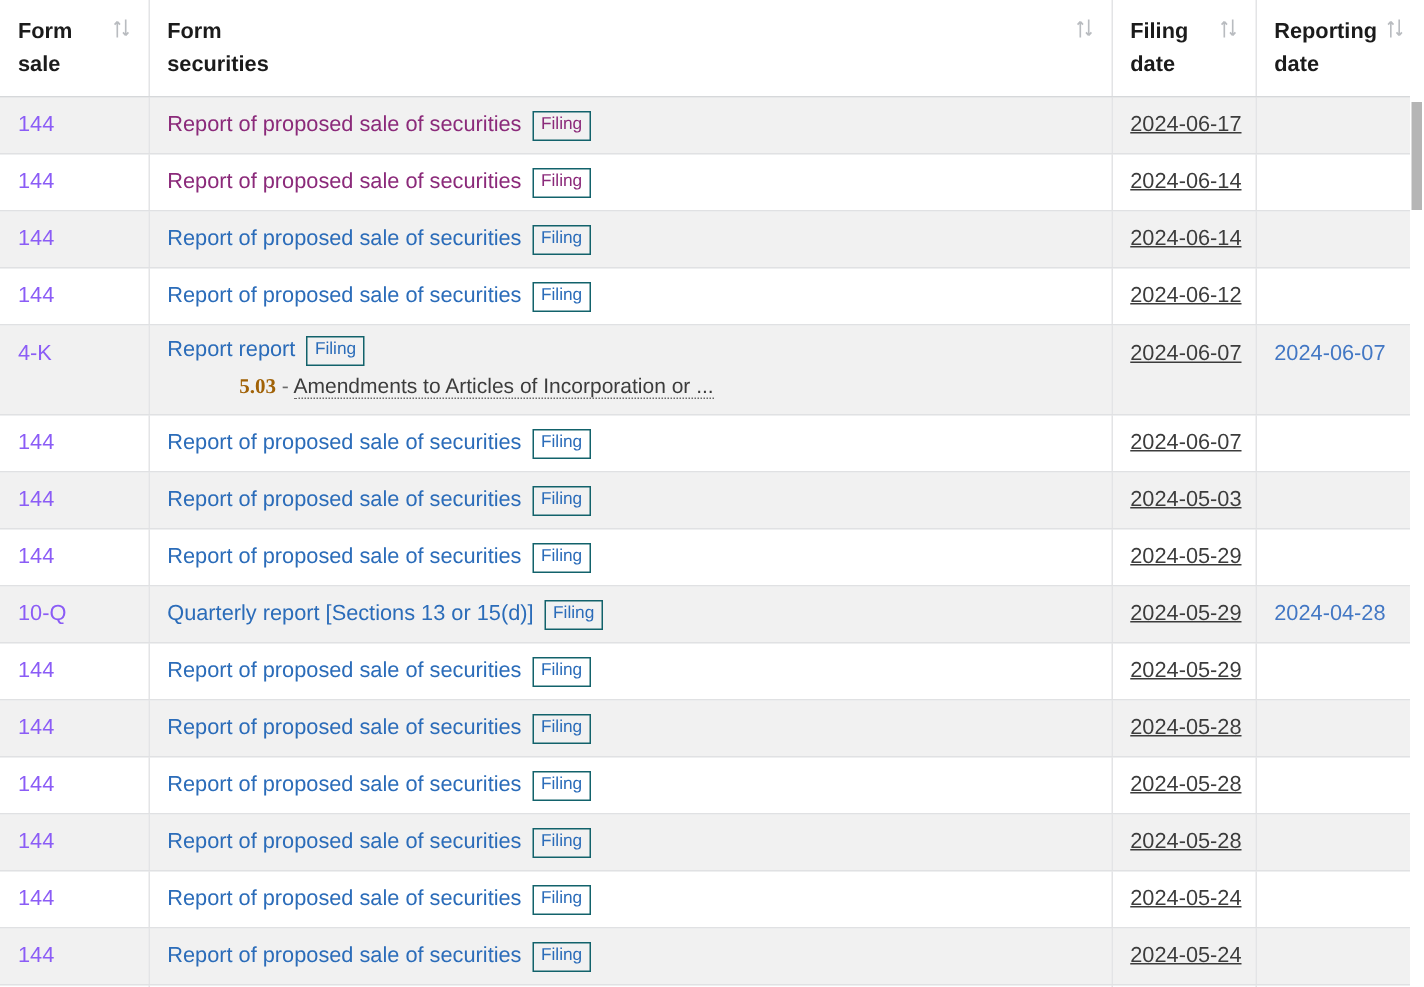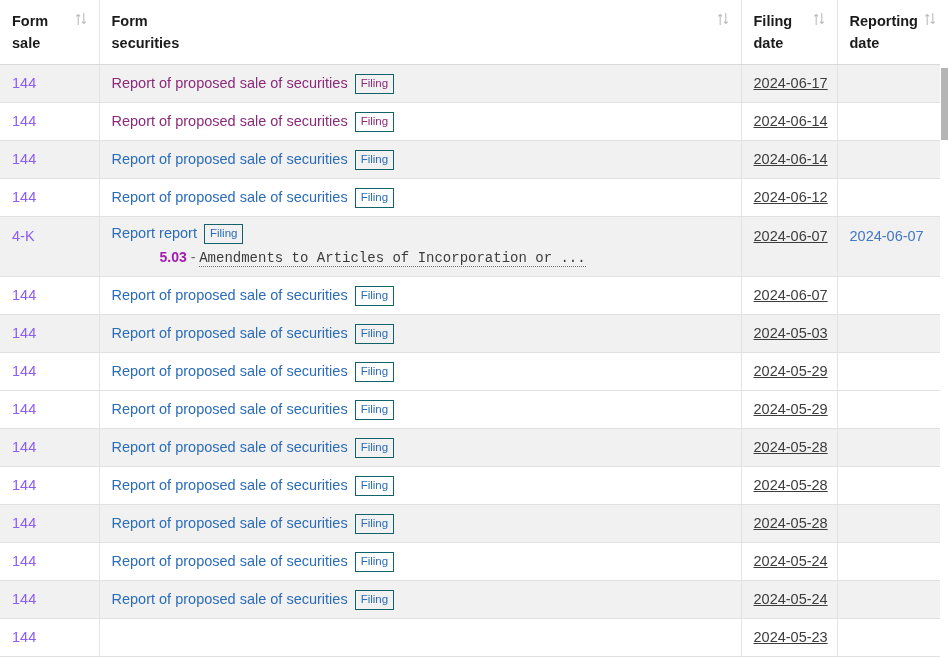--- a/index.html
+++ b/index.html
@@ -140,26 +140,25 @@
 
   
   .item-line {
     margin-top: 4px;
     padding-left: 48px;
     font-size: 14px;
     line-height: 18px;
     color: #3c3c3c;
     white-space: nowrap;
   }
-  .item-num { font-weight: bold; color: #a21caf; }
+  .item-num { font-weight: bold; color: #a16207; font-family: Liberation Serif, serif; }
   .item-dash { color: #6a6a6a; }
   .item-desc {
     border-bottom: 1px dotted #6a6a6a;
     cursor: help;
-    font-family: Liberation Mono, monospace;
   }
 
   
   .scrollbar-track {
     position: absolute;
     top: 0;
     right: 0;
     width: 9px;
     height: 658px;
     background: #ffffff;
@@ -334,20 +333,31 @@
           <td class="form-type">144</td>
           <td class="desc">
             <div class="desc-line">
               <a class="doc-link">Report of proposed sale of securities</a>
               <span class="filing-badge">Filing</span>
             </div>
           </td>
           <td class="filing-date">2024-05-29</td>
           <td class="reporting-date"></td>
         </tr>
+        <tr class="stripe">
+          <td class="form-type">10-Q</td>
+          <td class="desc">
+            <div class="desc-line">
+              <a class="doc-link">Quarterly report [Sections 13 or 15(d)]</a>
+              <span class="filing-badge">Filing</span>
+            </div>
+          </td>
+          <td class="filing-date">2024-05-29</td>
+          <td class="reporting-date"><a class="date-link">2024-04-28</a></td>
+        </tr>
         <tr class="plain">
           <td class="form-type">144</td>
           <td class="desc">
             <div class="desc-line">
               <a class="doc-link">Report of proposed sale of securities</a>
               <span class="filing-badge">Filing</span>
             </div>
           </td>
           <td class="filing-date">2024-05-29</td>
           <td class="reporting-date"></td>

